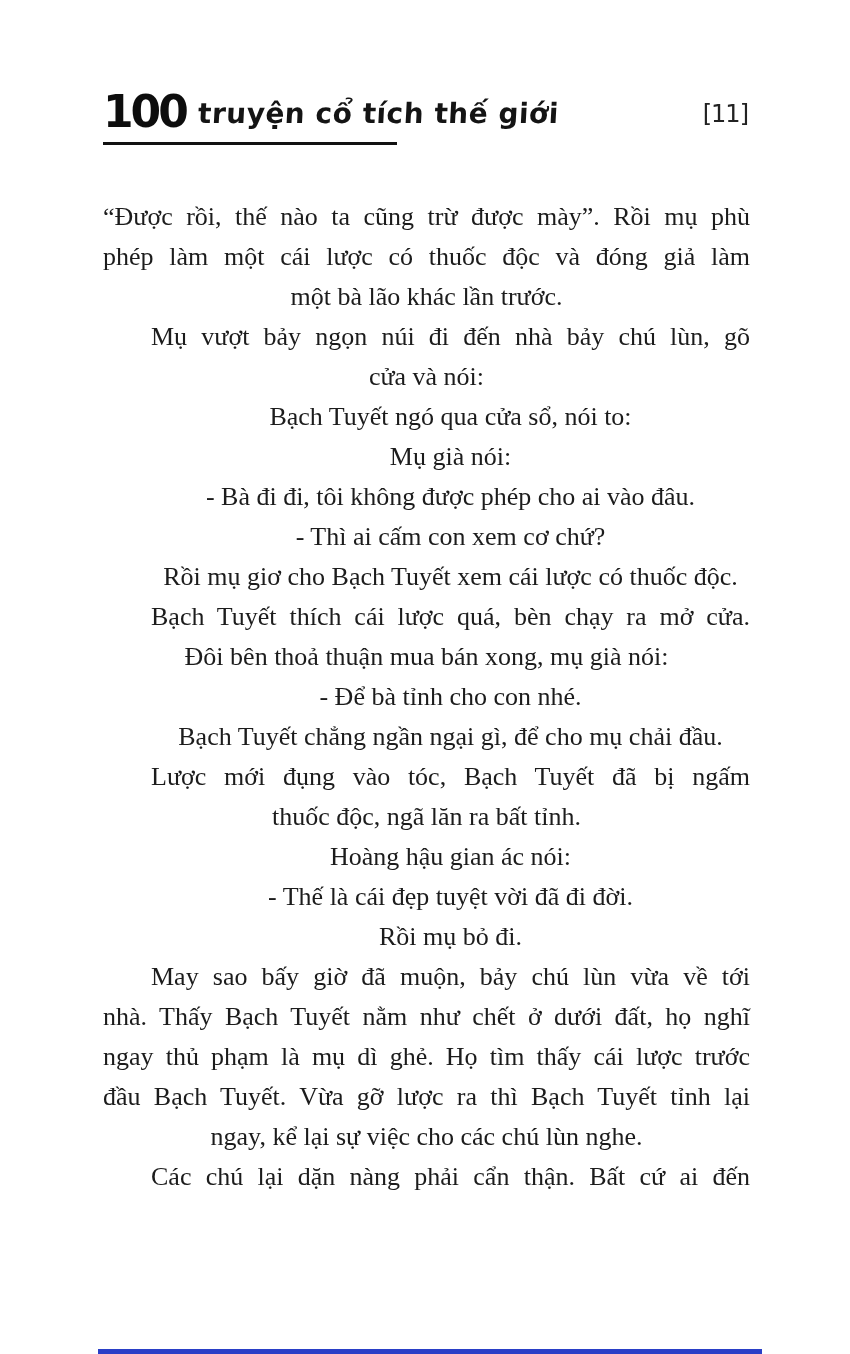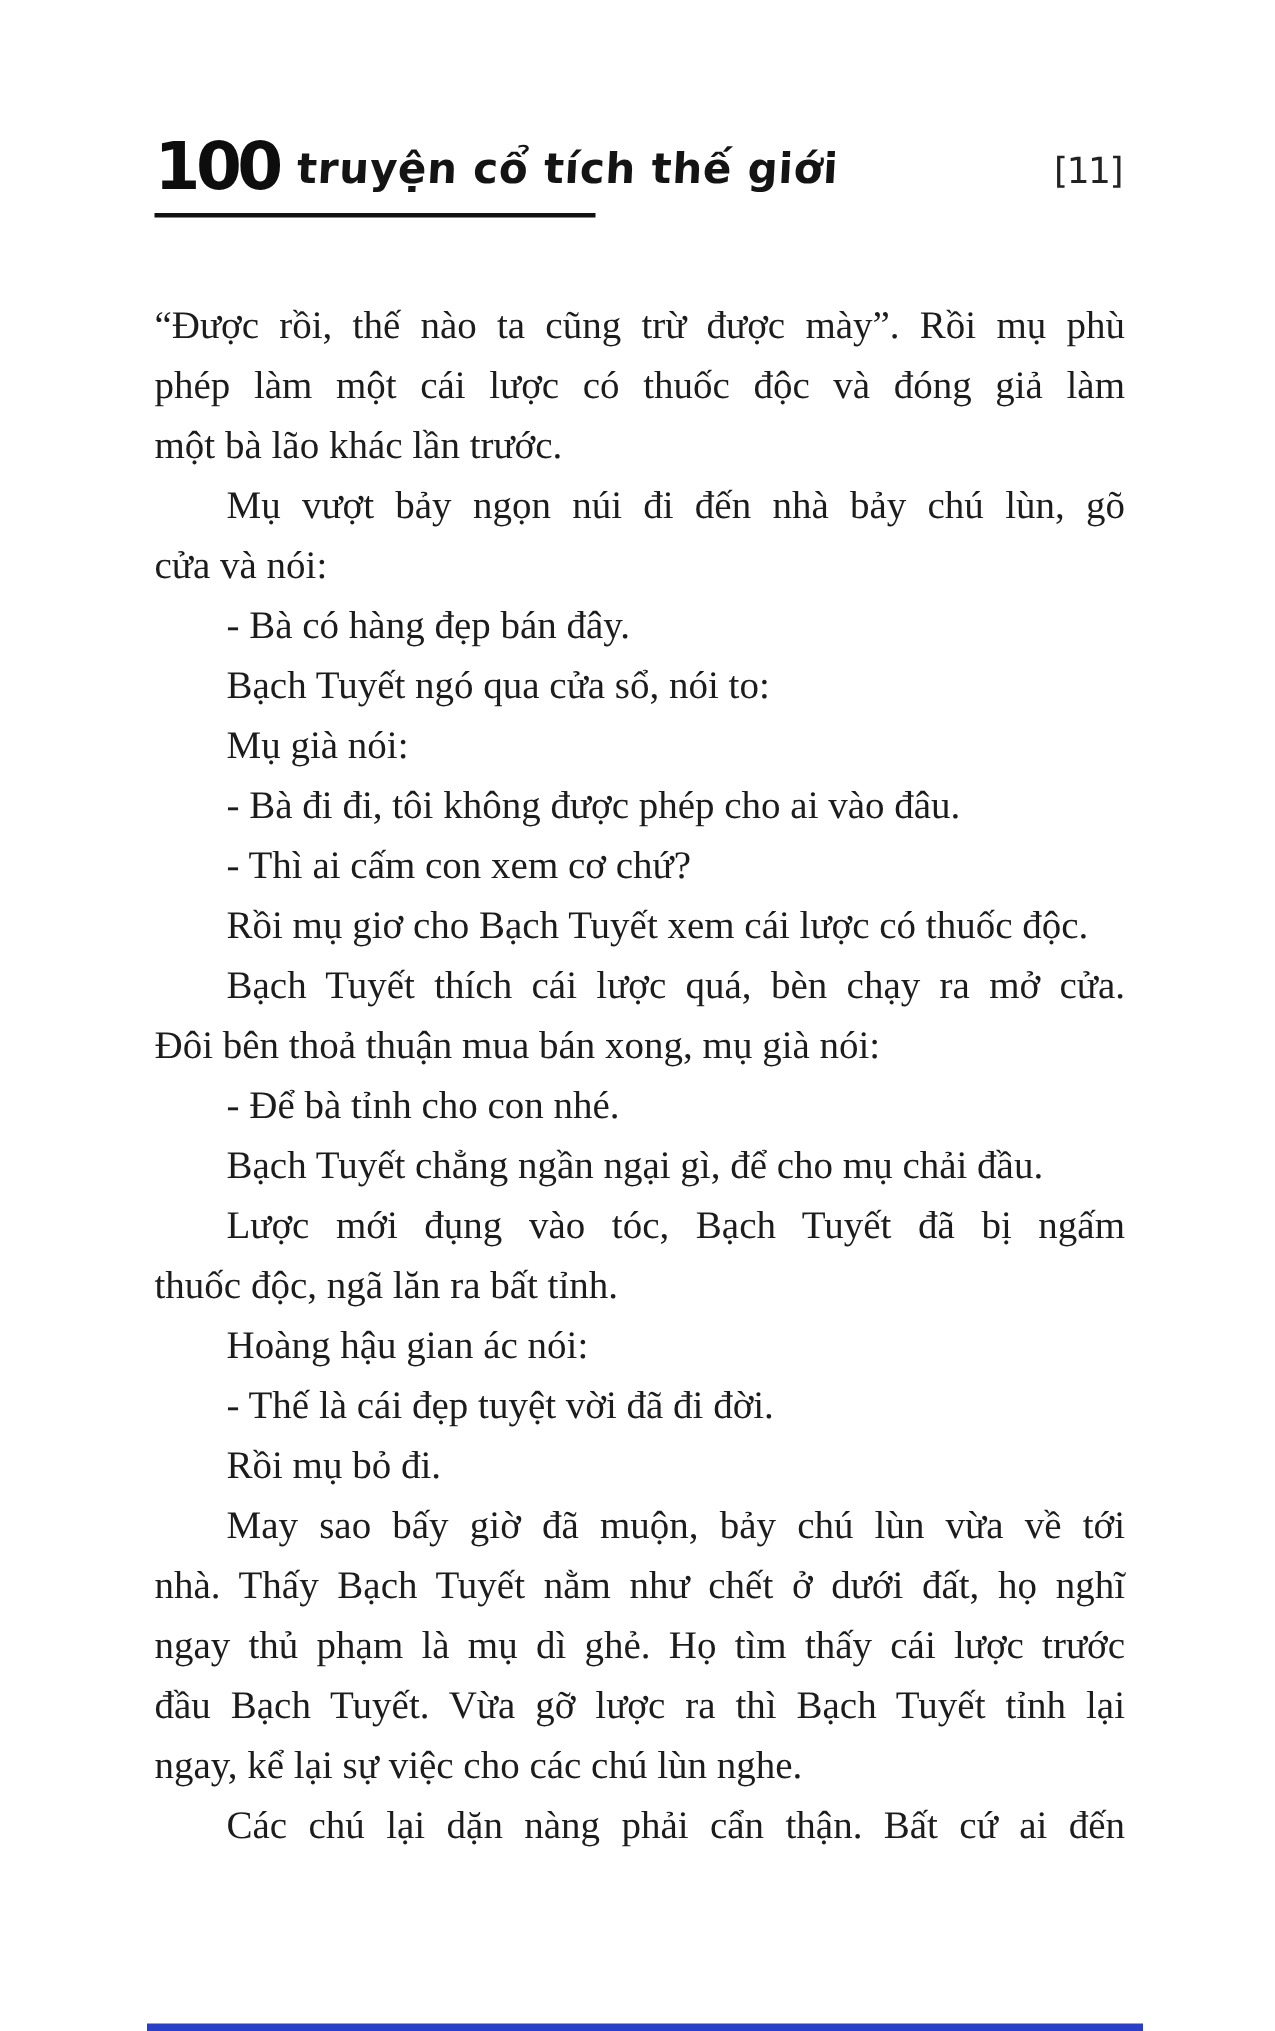--- a/index.html
+++ b/index.html
@@ -46,21 +46,21 @@
     color:#222;
   }
   
   .body-text{
     position:absolute;left:103px;top:181px;width:647px;
     font-size:26px;
     line-height:40px;
     color:#1c1c1c;
     margin-top:16px;
   }
-  .line{height:40px;}
+  .line{height:40px;text-align:center;}
   .line.fill{
     text-align:justify;
     text-align-last:justify;
   }
   .line.indent{padding-left:48px;}
   
   .footer-bar{
     position:absolute;left:98px;bottom:0;
     width:664px;height:5px;
     background:#2a3fc7;
@@ -80,23 +80,20 @@
 
   <main class="body-text">
       <div class="paragraph">
         <div class="line fill">“Được rồi, thế nào ta cũng trừ được mày”. Rồi mụ phù</div>
         <div class="line fill">phép làm một cái lược có thuốc độc và đóng giả làm</div>
         <div class="line">một bà lão khác lần trước.</div>
       </div>
       <div class="paragraph">
         <div class="line fill indent">Mụ vượt bảy ngọn núi đi đến nhà bảy chú lùn, gõ</div>
         <div class="line">cửa và nói:</div>
-      </div>
-      <div class="paragraph">
-        <div class="line indent">- Bà có hàng đẹp bán đây.</div>
       </div>
       <div class="paragraph">
         <div class="line indent">Bạch Tuyết ngó qua cửa sổ, nói to:</div>
       </div>
       <div class="paragraph">
         <div class="line indent">Mụ già nói:</div>
       </div>
       <div class="paragraph">
         <div class="line indent">- Bà đi đi, tôi không được phép cho ai vào đâu.</div>
       </div>

